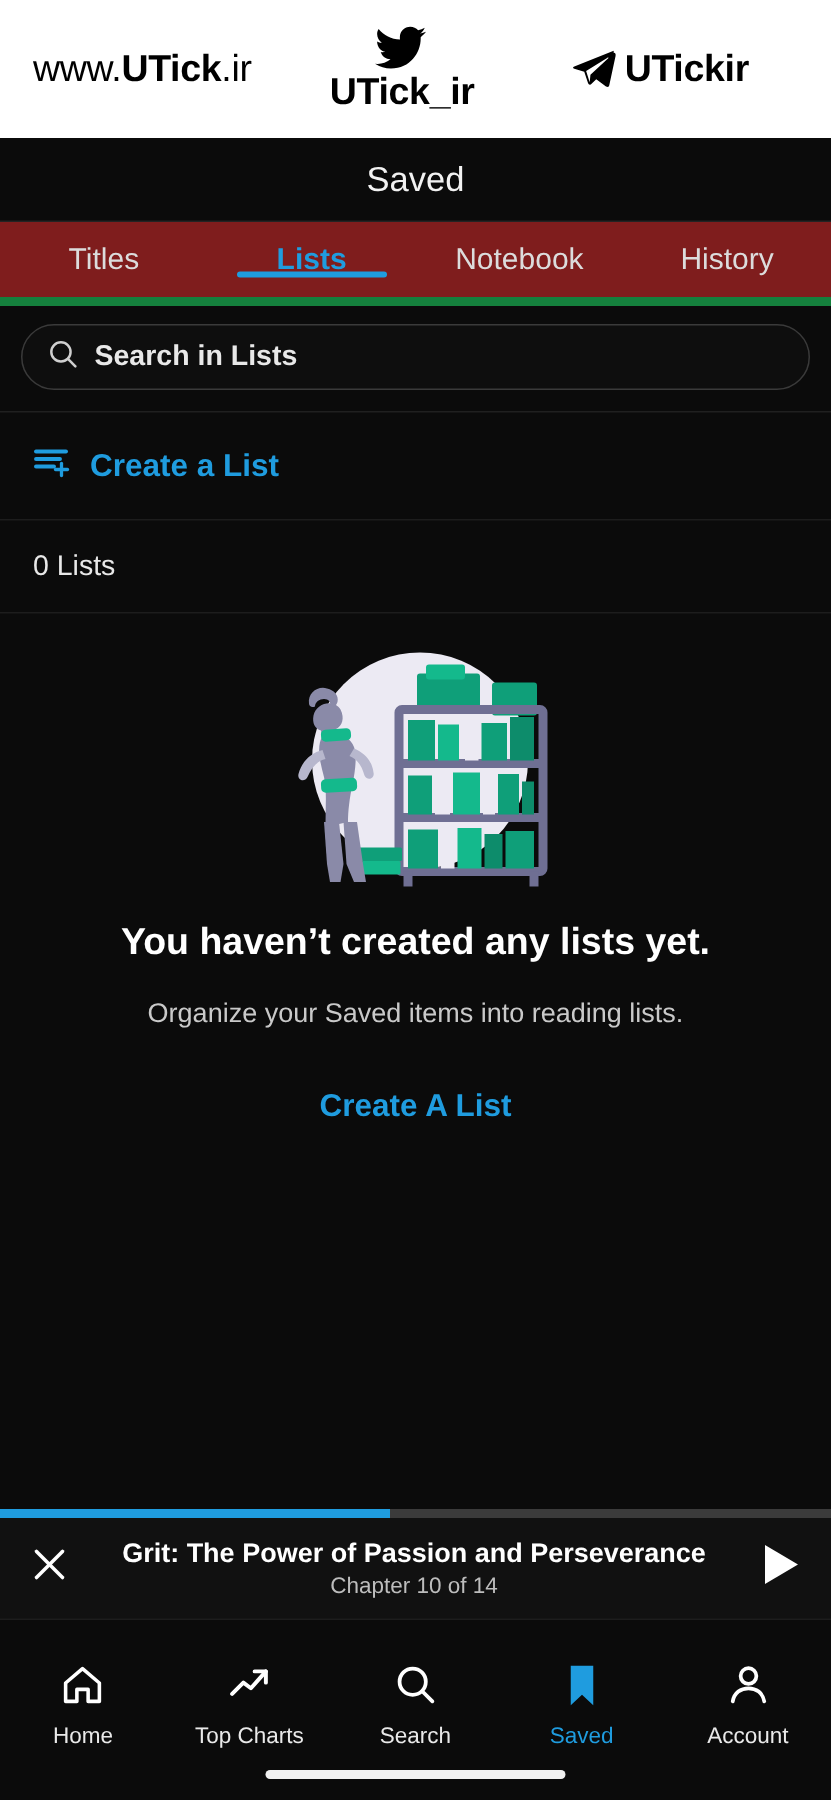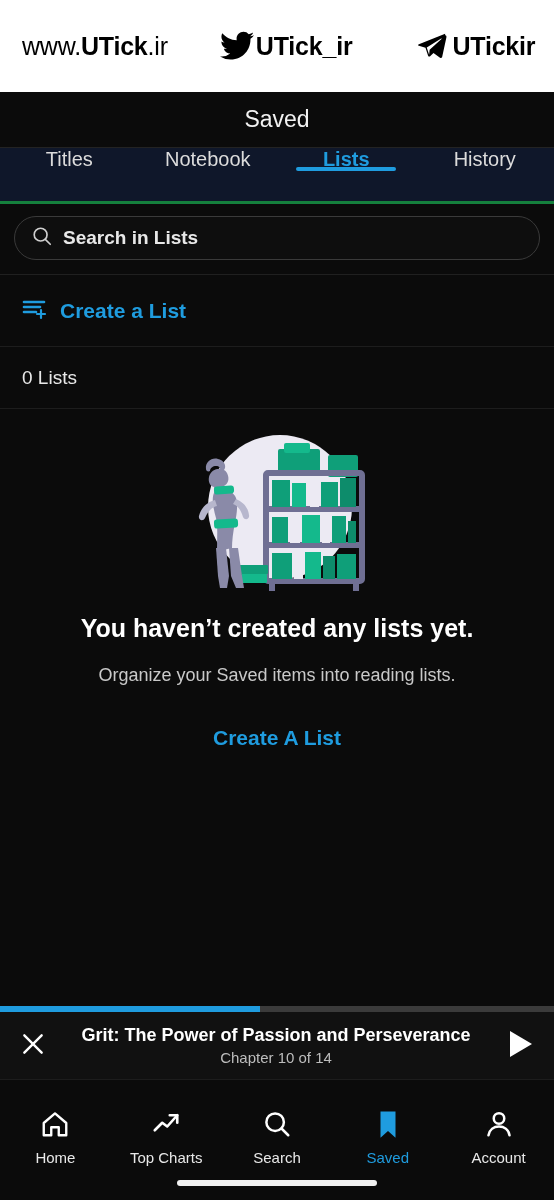--- a/index.html
+++ b/index.html
@@ -18,43 +18,43 @@
 
   
   .wm-banner {
     height:92px;
     background:#ffffff;
     display:flex; align-items:center;
     flex:0 0 auto;
   }
   .wm-item { display:flex; align-items:center; color:#000; }
   .wm-1 { margin-left:22px; }
-  .wm-2 { margin-left:52px; }
+  .wm-2 { margin-left:52px;flex-direction:column; }
   .wm-3 { margin-left:62px; }
   .wm-text { font-size:25px; letter-spacing:-0.2px; white-space:nowrap; }
   .wm-text b { font-weight:bold; }
   .wm-thin { font-weight:400; }
   .wm-icon { display:flex; align-items:center; margin-right:2px; }
 
   
   .screen-header {
     height:56px;
     display:flex; align-items:center; justify-content:center;
     background:#0b0b0b;
     border-bottom:1px solid #232323;
     flex:0 0 auto;
   }
   .screen-header .title { color:#f2f2f2; font-size:23px; }
 
   
   .tabbar {
     height:56px;
-    display:flex; align-items:flex-start;
-    background:#0f172a;
-    border-bottom:3px solid #15803d;
+    display:flex; align-items:center;
+    background:#7f1d1d;
+    border-bottom:6px solid #15803d;
     flex:0 0 auto;
   }
   .tab {
     flex:1;
     display:flex; align-items:center; justify-content:center;
     position:relative;
     color:#dcdcdc; font-size:20px;
   }
   .tab.active { color:#1f9cdf; font-weight:bold; }
   .tab.active::after {
@@ -217,25 +217,25 @@
   </div>
 
   <div class="screen-header">
     <span class="title">Saved</span>
   </div>
 
   <div class="tabbar">
     <div class="tab">
       <span>Titles</span>
     </div>
+    <div class="tab active">
+      <span>Lists</span>
+    </div>
     <div class="tab">
       <span>Notebook</span>
-    </div>
-    <div class="tab active">
-      <span>Lists</span>
     </div>
     <div class="tab">
       <span>History</span>
     </div>
   </div>
 
   <div class="search-wrap">
     <div class="search-box">
       <span>
         <svg width="22" height="22" viewBox="0 0 24 24" aria-hidden="true">

